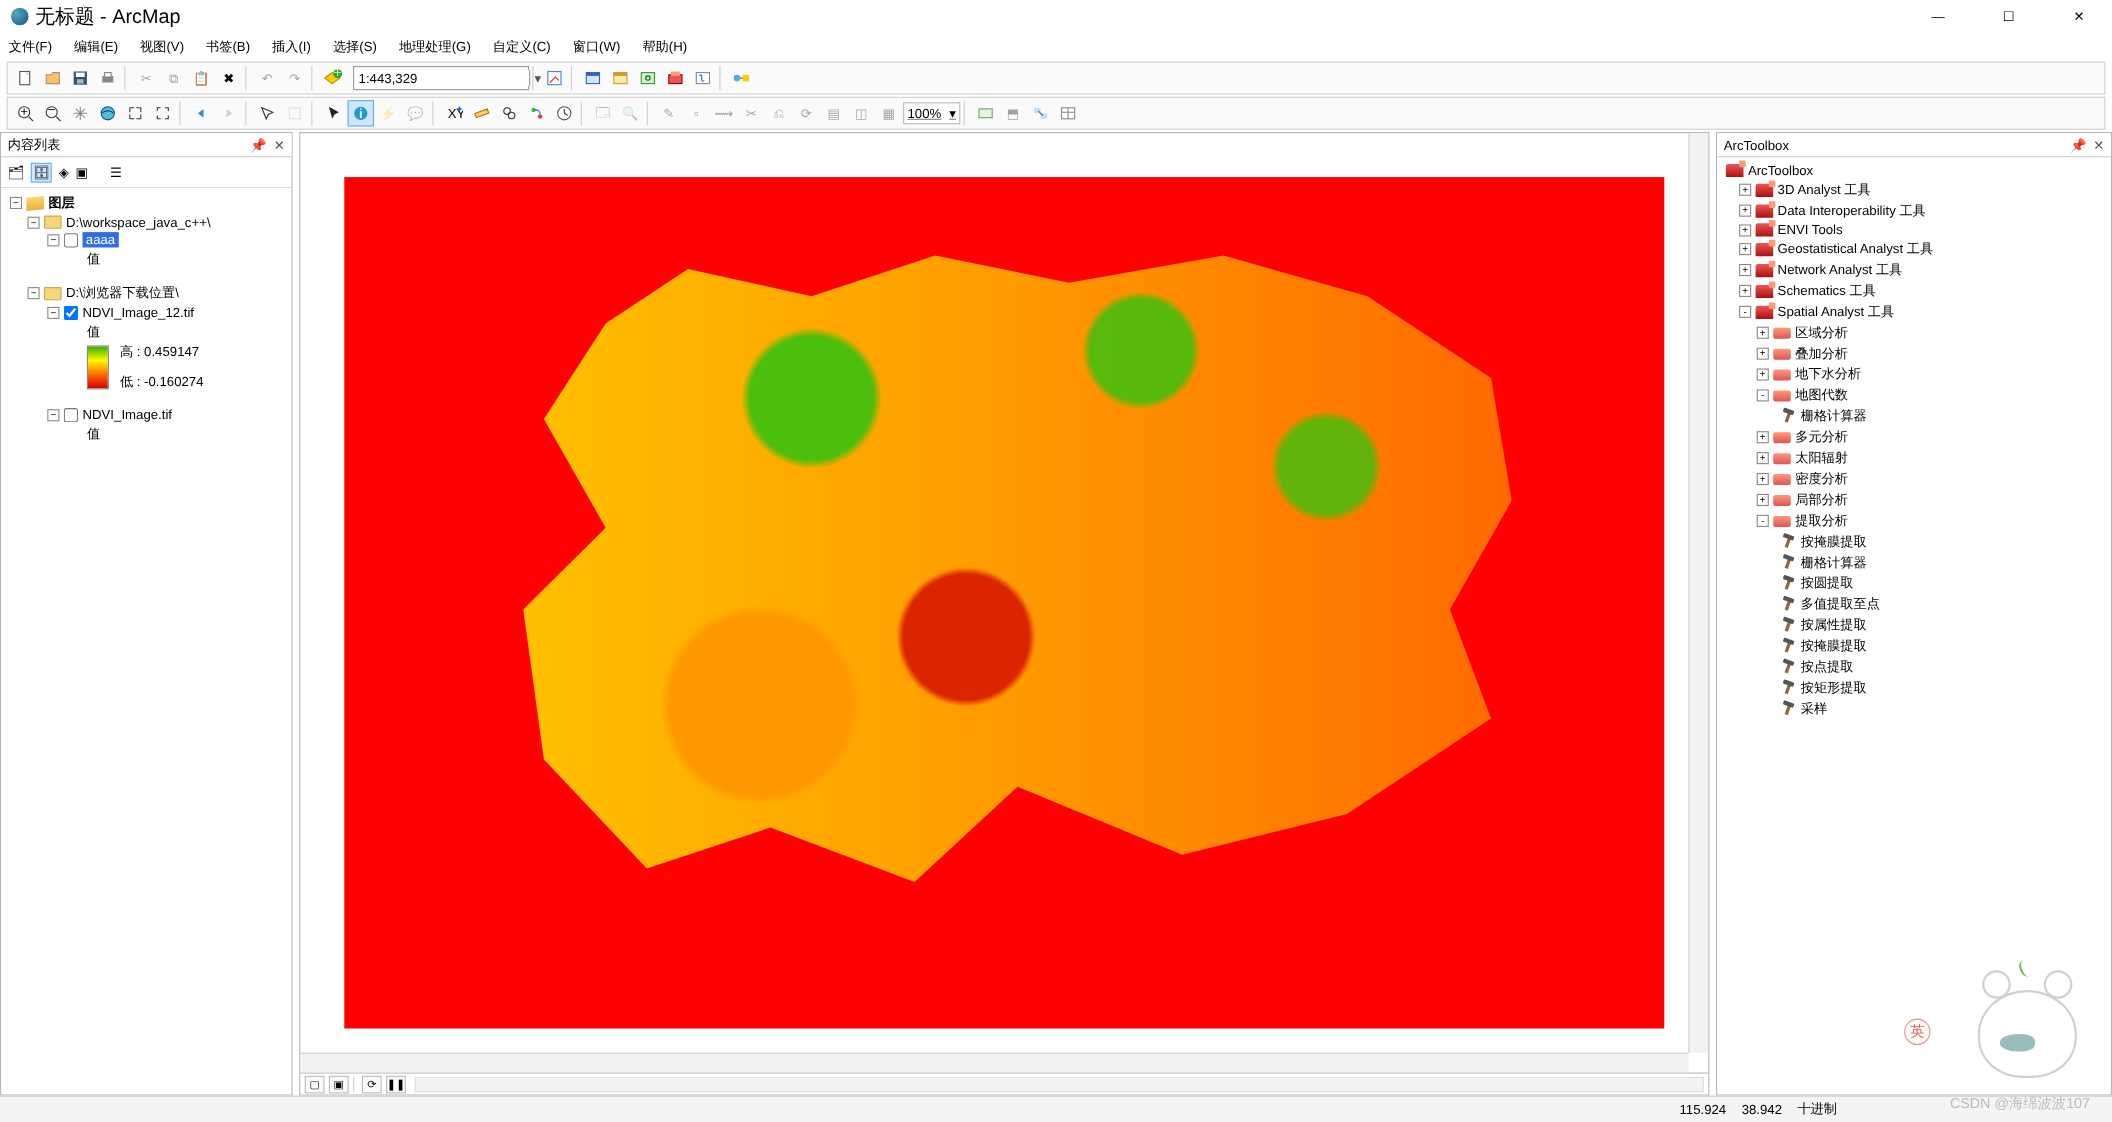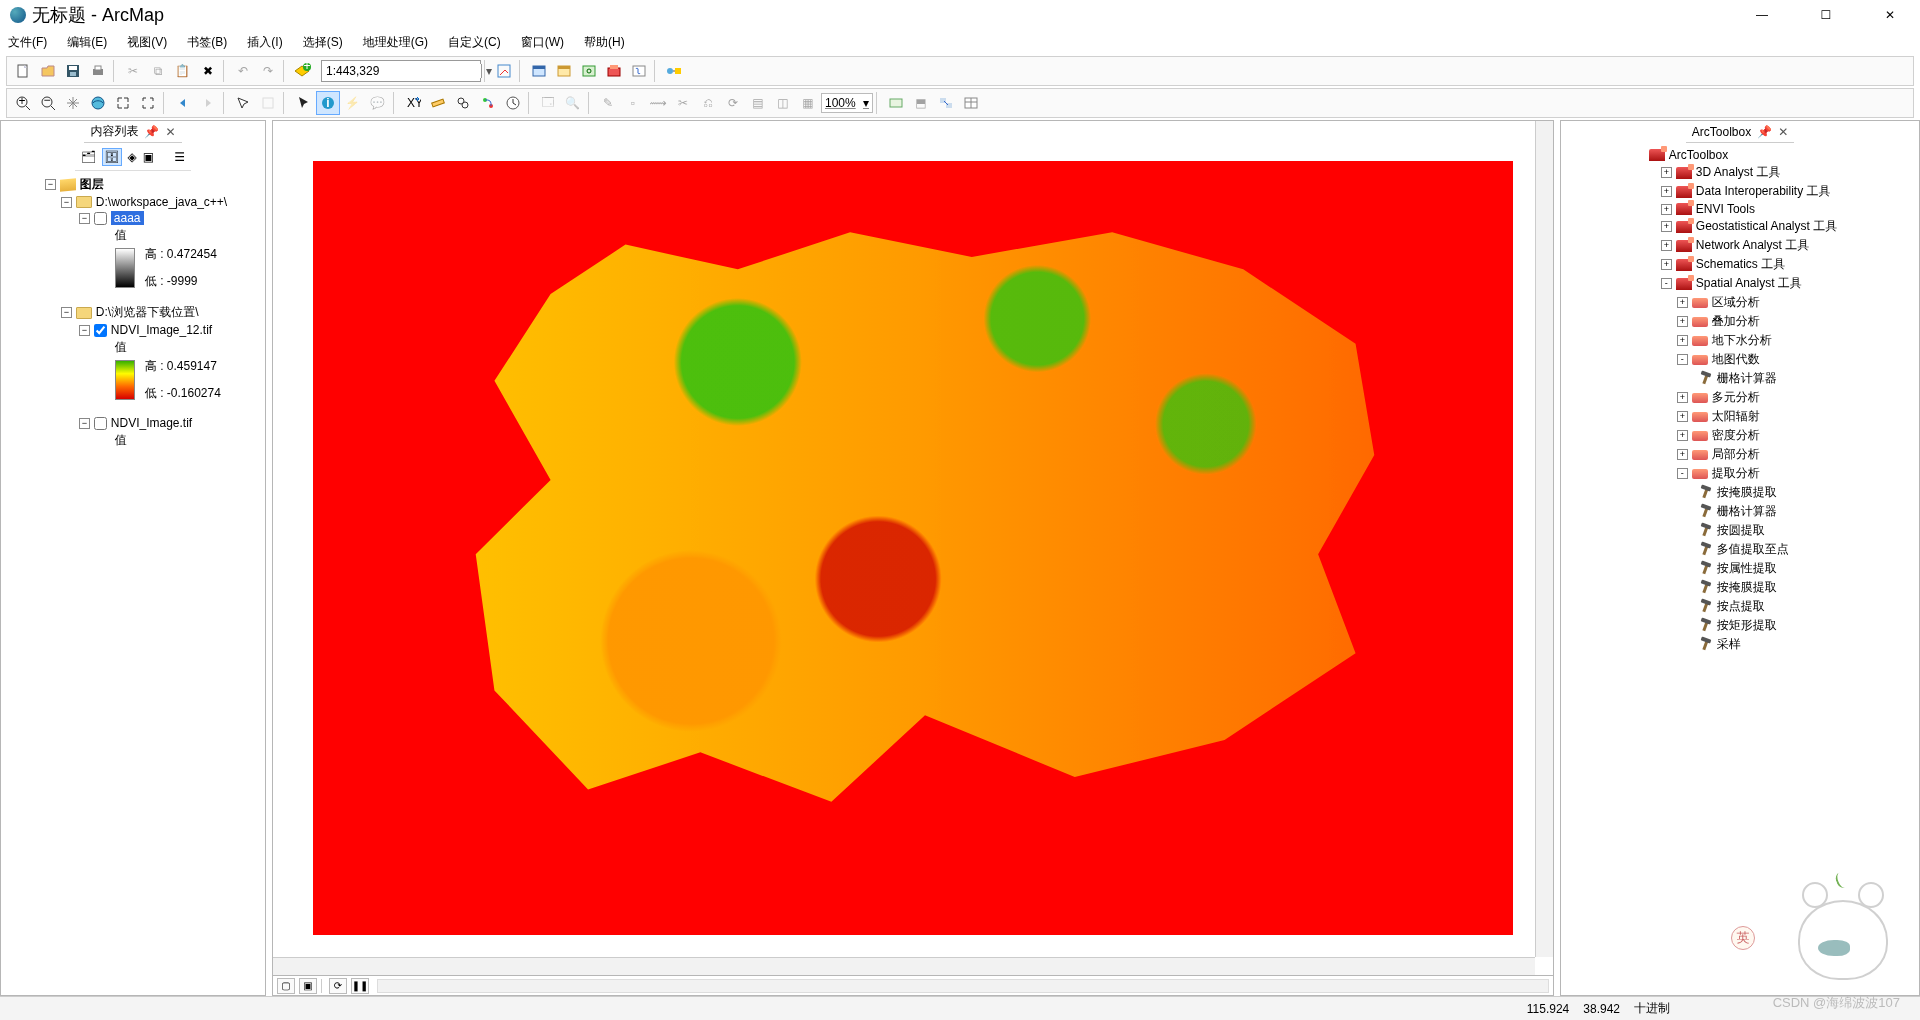--- a/index.html
+++ b/index.html
@@ -14,21 +14,21 @@
 .menubar span{padding:2px 8px; cursor:default;}
 .toolbar-row { height:30px; border:1px solid #d0d0d0; margin:2px 6px; display:flex; align-items:center; padding:0 4px; gap:1px; background:#fafafa;}
 .tbtn{ width:24px; height:24px; display:flex; align-items:center; justify-content:center; border:1px solid transparent; cursor:pointer;}
 .tbtn.disabled{opacity:.35; cursor:default;}
 .sepbar{width:5px; height:22px; border-left:1px solid #ccc; margin:0 2px;}
 .scalebox{width:160px;height:22px;border:1px solid #999; background:#fff; display:flex; align-items:center; padding:0 4px;}
 .scalebox input{border:none;outline:none;flex:1;font-size:12px;}
 .scalebox .dd{border-left:1px solid #999;padding-left:4px;color:#555;}
 .zoomsel{width:52px;height:20px;border:1px solid #bbb;background:#fff;display:flex;align-items:center;padding:0 3px;color:#888;text-decoration:underline;}
 .workspace{position:absolute;top:120px;left:0;right:0;bottom:24px;display:flex;}
-.panel{border:1px solid #b6b6b6; background:#fff; display:flex; flex-direction:column;align-items:center;}
+.panel{border:1px solid #b6b6b6; background:#fff; display:flex; flex-direction:column;}
 .panel-title{height:22px;background:#fff;border-bottom:1px solid #ccc;display:flex;align-items:center;padding:0 6px;font-size:12px;}
 .panel-title .gap{flex:1}
 .panel-title .pinx{cursor:pointer;margin-left:6px;color:#555;}
 .toc{width:266px;}
 .toc-tools{height:28px;border-bottom:1px solid #ddd;display:flex;align-items:center;gap:6px;padding:0 6px;}
 .toc-tools .sel{border:1px solid #6af;background:#cfe6ff;padding:1px;}
 .toc-body{flex:1;overflow:auto;padding:4px 2px;}
 .treeline{display:flex;align-items:center;gap:4px;padding:1px 0;white-space:nowrap;}
 .treeind{display:inline-block;}
 .pm{width:11px;height:11px;border:1px solid #888;display:inline-flex;align-items:center;justify-content:center;font-size:9px;line-height:1;cursor:pointer;background:#fff;}
@@ -372,28 +372,20 @@
           <span class="treeind" style="width:36px"></span>
           <span class="pm">−</span> 
           <input type="checkbox" class="cb" style=""> 
           <span class="selLayer">aaaa</span>
         </div>
         <div class="treeline">
           <span class="treeind" style="width:72px"></span>
           <span>值</span>
         </div>
         <div class="treeline">
-          <span class="treeind" style="width:72px"></span>
-          <div class="ramp bw"></div>
-          <div style="display:flex;flex-direction:column;justify-content:space-between;height:44px;margin-left:6px">
-            <span>高 : 0.472454</span>
-            <span>低 : -9999</span>
-          </div>
-        </div>
-        <div class="treeline">
           <span class="treeind" style="width:0px"></span>
           <span style="height:10px;display:block"></span>
         </div>
         <div class="treeline">
           <span class="treeind" style="width:18px"></span>
           <span class="pm">−</span>
           <span class="folder"></span> 
           <span>D:\浏览器下载位置\</span>
         </div>
         <div class="treeline">

